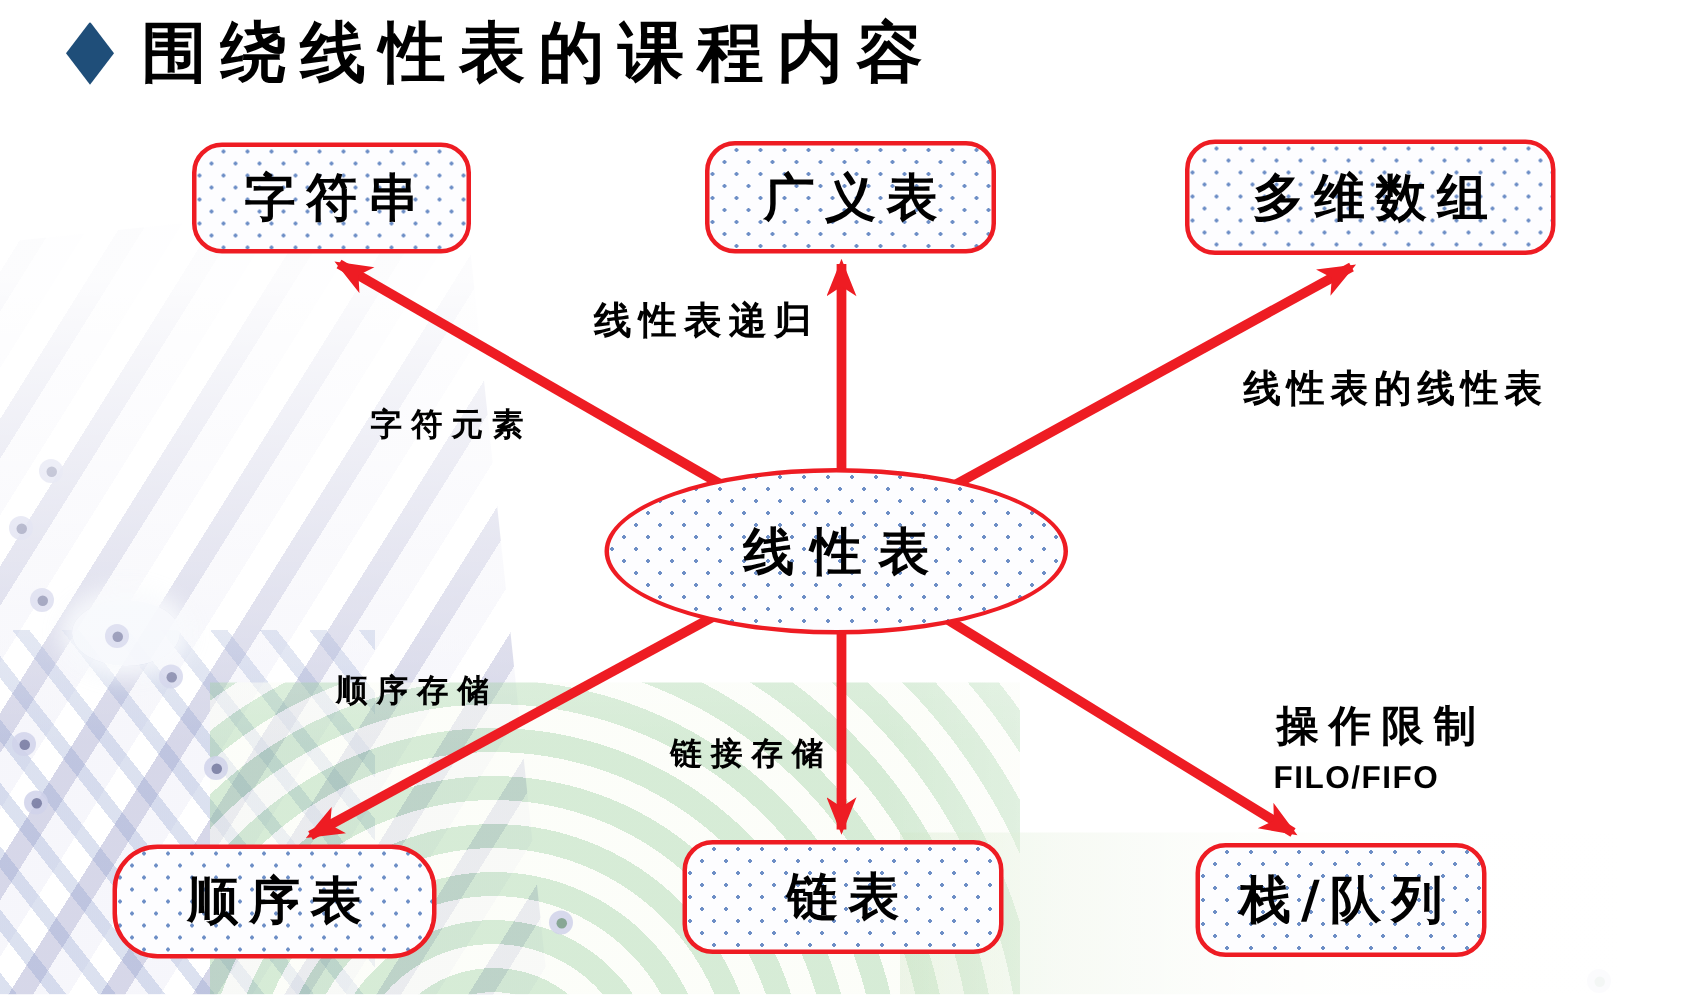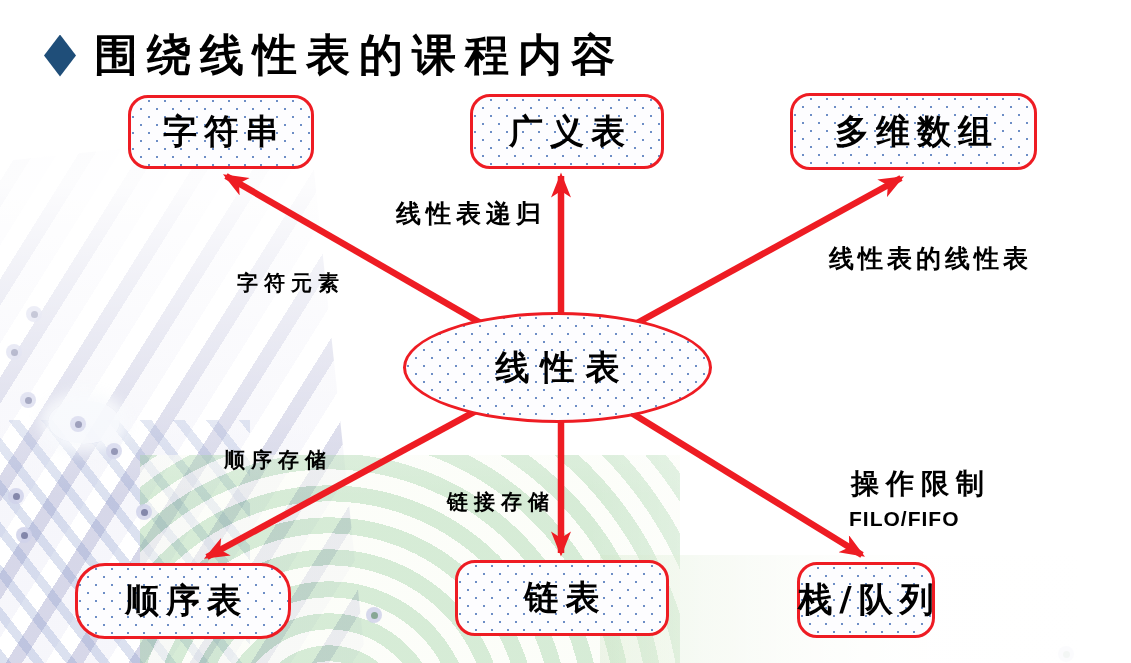--- a/index.html
+++ b/index.html
@@ -30,21 +30,21 @@
   .bg::after{content:'';position:absolute;inset:0;
      background:linear-gradient(to top, rgba(255,255,255,0) 25%, rgba(255,255,255,.92) 72%),
                 linear-gradient(to right, rgba(255,255,255,0) 52%, rgba(255,255,255,.9) 82%);}
 
   
   svg.arrows{position:absolute;left:0;top:0;z-index:1;}
   svg.arrows line{stroke:var(--red,#ee1c23);stroke-width:6.5;}
   svg.arrows .ah{fill:var(--red,#ee1c23);}
 
   
-  .title-row{position:absolute;left:44px;top:6px;display:flex;align-items:center;z-index:3;margin-top:20px;}
+  .title-row{position:absolute;left:44px;top:6px;display:flex;align-items:center;z-index:3;}
   .diamond{width:32px;height:42px;background:var(--bullet-navy,#1f4e79);
      clip-path:polygon(50% 0,100% 50%,50% 100%,0 50%);margin-right:18px;}
   .title{margin:0;font-size:44px;font-weight:bold;color:#000;letter-spacing:9px;white-space:nowrap;}
 
   
   .dotted{background-color:#fdfdff;
      background-image:radial-gradient(var(--dot-blue,#6d8ec6) 1.3px, rgba(0,0,0,0) 1.4px),
                       radial-gradient(var(--dot-blue,#6d8ec6) 1.3px, rgba(0,0,0,0) 1.4px);
      background-size:16px 16px;background-position:2px 3px,10px 11px;}
 
@@ -52,27 +52,27 @@
   .node{position:absolute;z-index:2;display:flex;align-items:center;justify-content:center;
         border:3.5px solid var(--red,#ee1c23);box-sizing:border-box;}
   .box{border-radius:20px;}
   .node span{font-size:34px;font-weight:bold;color:#000;letter-spacing:7px;white-space:nowrap;
              text-indent:7px;}
   .n-string{left:128px;top:95px;width:186px;height:74px;}
   .n-genlist{left:470px;top:94px;width:194px;height:75px;}
   .n-array{left:790px;top:93px;width:247px;height:77px;}
   .n-seqlist{left:75px;top:563px;width:216px;height:76px;border-radius:30px;}
   .n-linklist{left:455px;top:560px;width:214px;height:76px;}
-  .n-stackq{left:797px;top:562px;width:138px;height:76px;}
+  .n-stackq{left:797px;top:562px;width:194px;height:76px;}
   .n-center{left:403px;top:312px;width:309px;height:111px;border-radius:50%;border-width:3px;}
   .n-center span{font-size:34px;letter-spacing:11px;text-indent:11px;}
 
   
   .elabel{position:absolute;z-index:2;color:#000;white-space:nowrap;font-weight:bold;}
-  .e-char{left:237px;top:269px;font-size:21px;letter-spacing:6px;}
+  .e-char{left:247px;top:269px;font-size:21px;letter-spacing:6px;}
   .e-rec{left:396px;top:197px;font-size:25px;letter-spacing:5px;}
   .e-lol{left:829px;top:242px;font-size:25px;letter-spacing:4px;}
   .e-seq{left:224px;top:446px;font-size:21px;letter-spacing:6px;}
   .e-link{left:447px;top:488px;font-size:21px;letter-spacing:6px;}
   .e-op{left:851px;top:465px;font-size:28px;letter-spacing:7px;}
   .e-filo{left:849px;top:507px;font-size:21px;letter-spacing:1px;
           font-family:"Liberation Sans",sans-serif;font-weight:bold;}
 </style>
 </head>
 <body>

